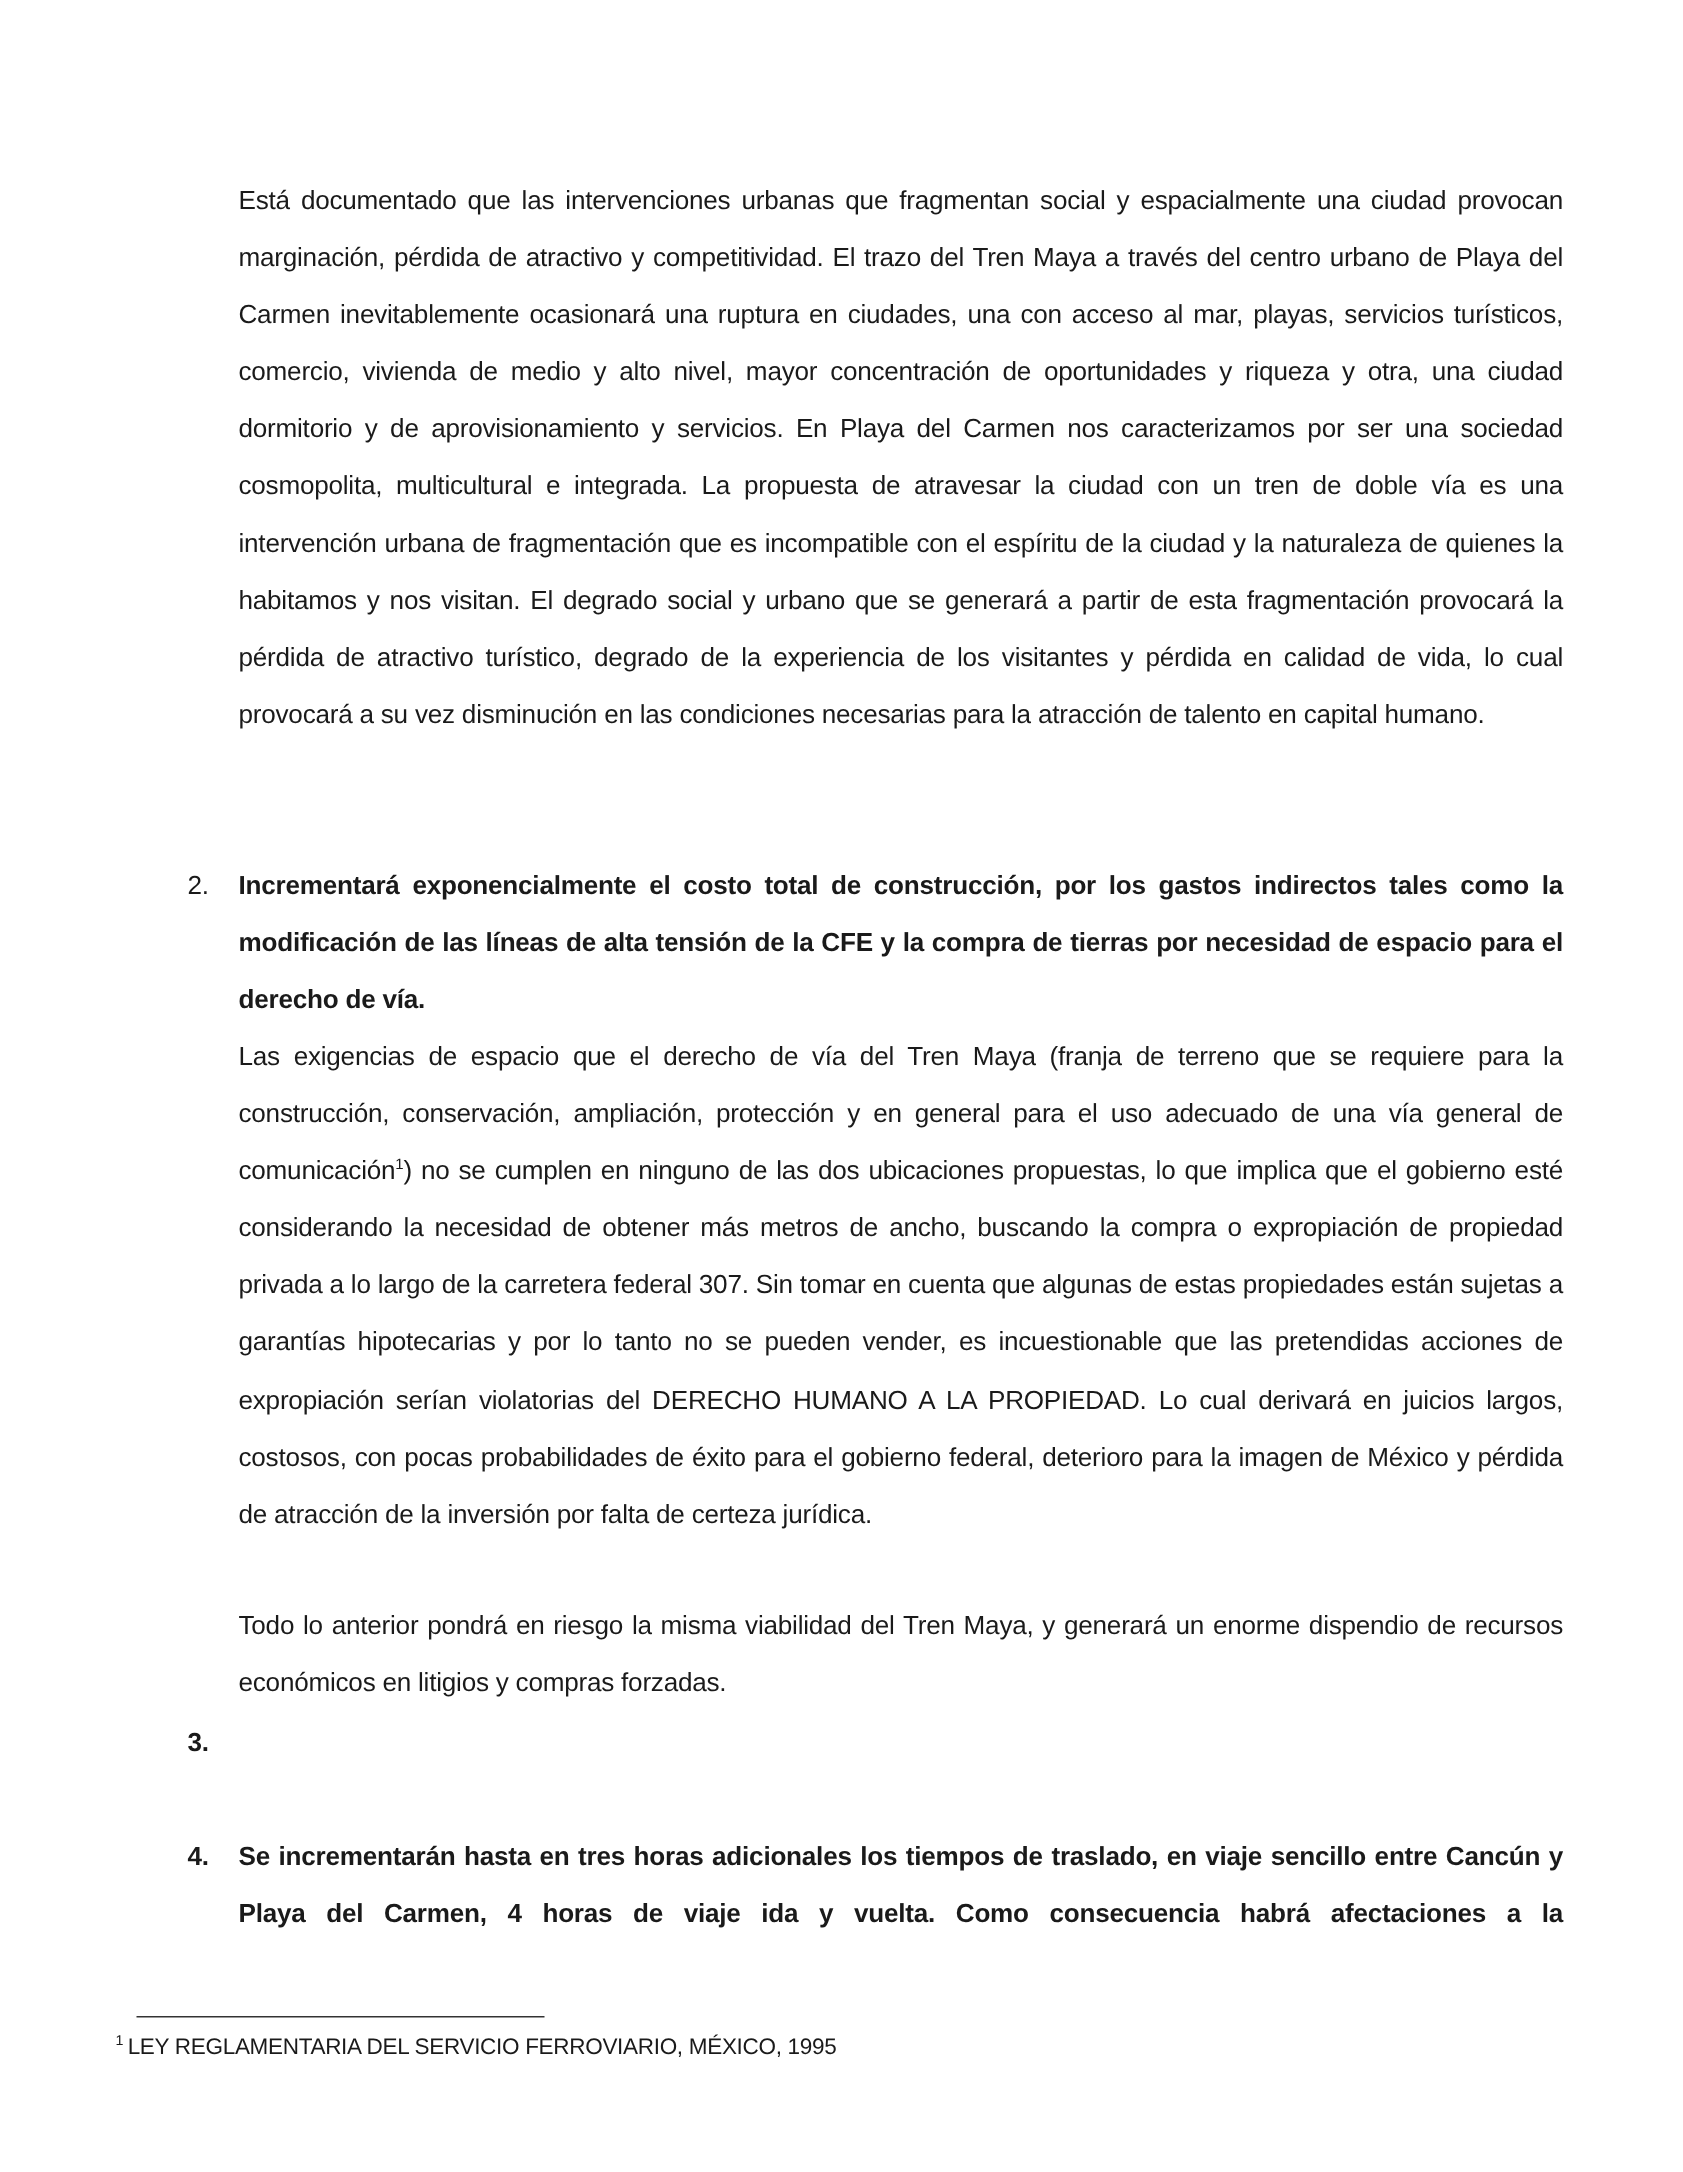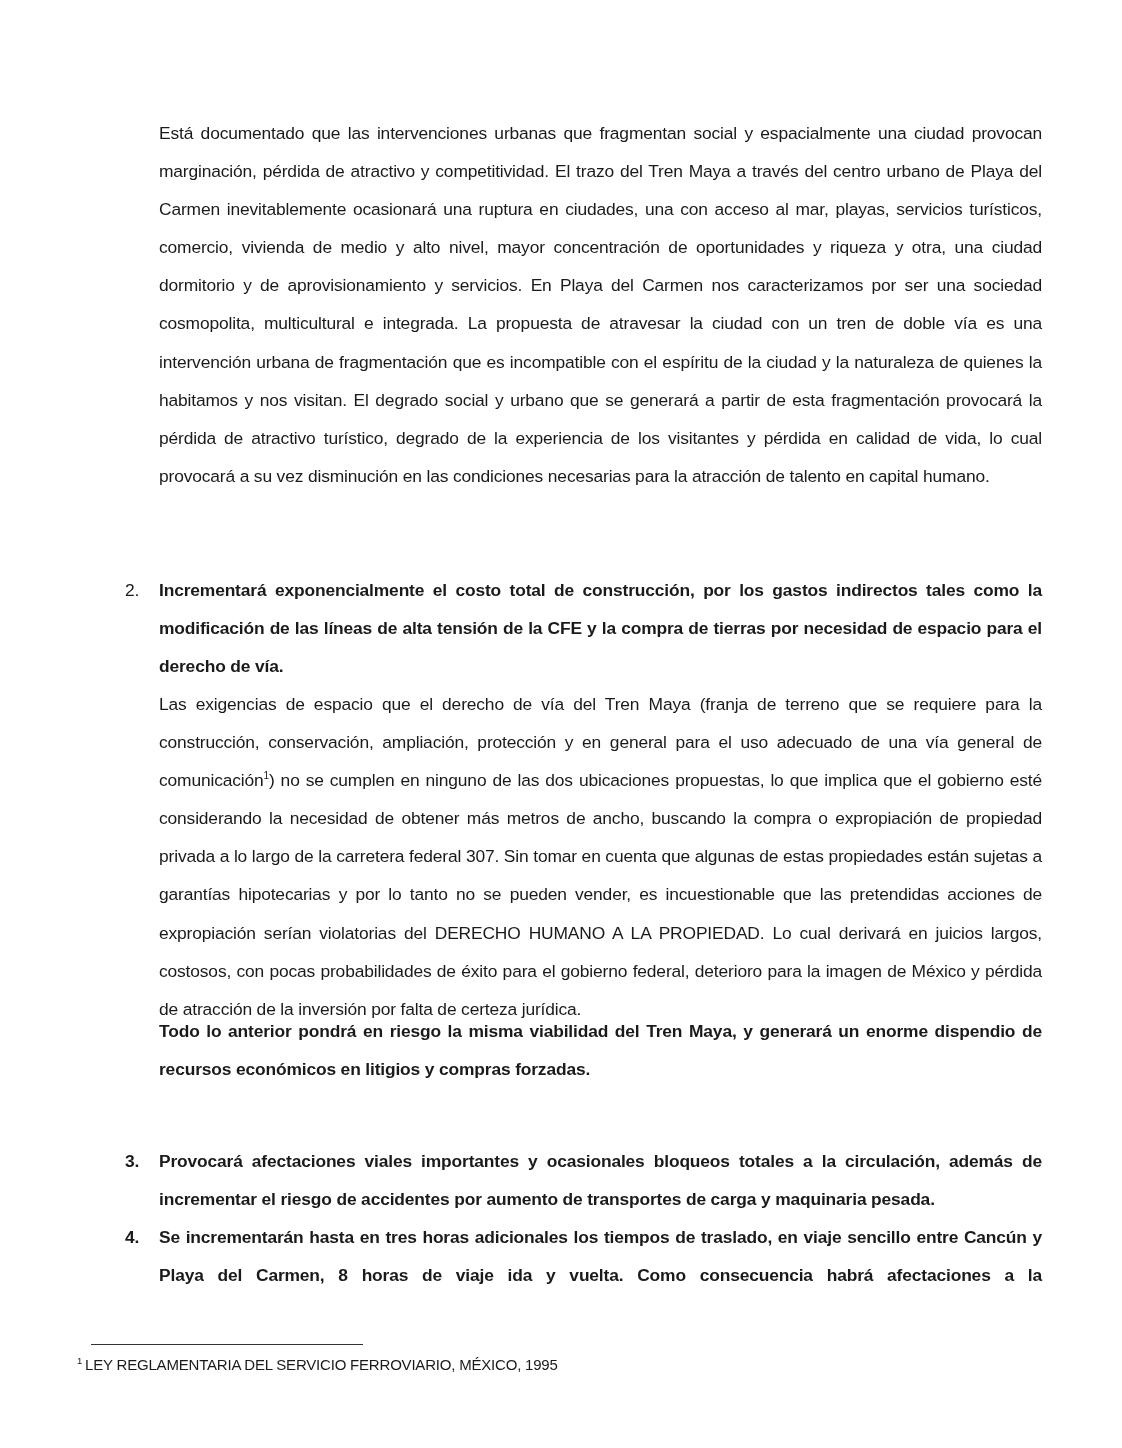--- a/index.html
+++ b/index.html
@@ -85,30 +85,29 @@
 
   <div class="para justify-last-none" style="top: 114px;">Está documentado que las intervenciones urbanas que fragmentan social y espacialmente una ciudad provocan marginación, pérdida de atractivo y competitividad. El trazo del Tren Maya a través del centro urbano de Playa del Carmen inevitablemente ocasionará una ruptura en ciudades, una con acceso al mar, playas, servicios turísticos, comercio, vivienda de medio y alto nivel, mayor concentración de oportunidades y riqueza y otra, una ciudad dormitorio y de aprovisionamiento y servicios. En Playa del Carmen nos caracterizamos por ser una sociedad cosmopolita, multicultural e integrada. La propuesta de atravesar la ciudad con un tren de doble vía es una intervención urbana de fragmentación que es incompatible con el espíritu de la ciudad y la naturaleza de quienes la habitamos y nos visitan. El degrado social y urbano que se generará a partir de esta fragmentación provocará la pérdida de atractivo turístico, degrado de la experiencia de los visitantes y pérdida en calidad de vida, lo cual provocará a su vez disminución en las condiciones necesarias para la atracción de talento en capital humano.</div>
 
   <div class="list-item bold justify-last-none" style="top: 571px; text-align-last: left;">
     <span class="num" style="font-weight: normal;">2.</span>
     <span>Incrementará exponencialmente el costo total de construcción, por los gastos indirectos tales como la modificación de las líneas de alta tensión de la CFE y la compra de tierras por necesidad de espacio para el derecho de vía.</span>
   </div>
 
   <div class="para" style="top: 685px; text-align-last: left;"><span>Las exigencias de espacio que el derecho de vía del Tren Maya (franja de terreno que se requiere para la construcción, conservación, ampliación, protección y en general para el uso adecuado de una vía general de comunicación</span><span class="sup">1</span><span>) no se cumplen en ninguno de las dos ubicaciones propuestas, lo que implica que el gobierno esté considerando la necesidad de obtener más metros de ancho, buscando la compra o expropiación de propiedad privada a lo largo de la carretera federal 307. Sin tomar en cuenta que algunas de estas propiedades están sujetas a garantías hipotecarias y por lo tanto no se pueden vender, es incuestionable que las pretendidas acciones de expropiación serían violatorias del DERECHO HUMANO A LA PROPIEDAD. Lo cual derivará en juicios largos, costosos, con pocas probabilidades de éxito para el gobierno federal, deterioro para la imagen de México y pérdida de atracción de la inversión por falta de certeza jurídica.</span></div>
 
-  <div class="para" style="top: 1012px; text-align-last: left; font-weight: bold;">Todo lo anterior pondrá en riesgo la misma viabilidad del Tren Maya, y generará un enorme dispendio de recursos económicos en litigios y compras forzadas.</div>
+  <div class="para" style="top: 1064px; text-align-last: left;">Todo lo anterior pondrá en riesgo la misma viabilidad del Tren Maya, y generará un enorme dispendio de recursos económicos en litigios y compras forzadas.</div>
 
   <div class="list-item bold" style="top: 1142px; text-align-last: left;">
     <span class="num">3.</span>
-    <span>Provocará afectaciones viales importantes y ocasionales bloqueos totales a la circulación, además de incrementar el riesgo de accidentes por aumento de transportes de carga y maquinaria pesada.</span>
   </div>
 
   <div class="list-item bold" style="top: 1218px; text-align-last: justify;">
     <span class="num">4.</span>
-    <span>Se incrementarán hasta en tres horas adicionales los tiempos de traslado, en viaje sencillo entre Cancún y Playa del Carmen, 8 horas de viaje ida y vuelta. Como consecuencia habrá afectaciones a la</span>
+    <span>Se incrementarán hasta en tres horas adicionales los tiempos de traslado, en viaje sencillo entre Cancún y Playa del Carmen, 4 horas de viaje ida y vuelta. Como consecuencia habrá afectaciones a la</span>
   </div>
 
   <div class="footnote-rule"></div>
   <div class="footnote">
     <span class="fn-mark">1</span><span>LEY REGLAMENTARIA DEL SERVICIO FERROVIARIO, MÉXICO, 1995</span>
   </div>
 
 </div>
 
 </body></html>

